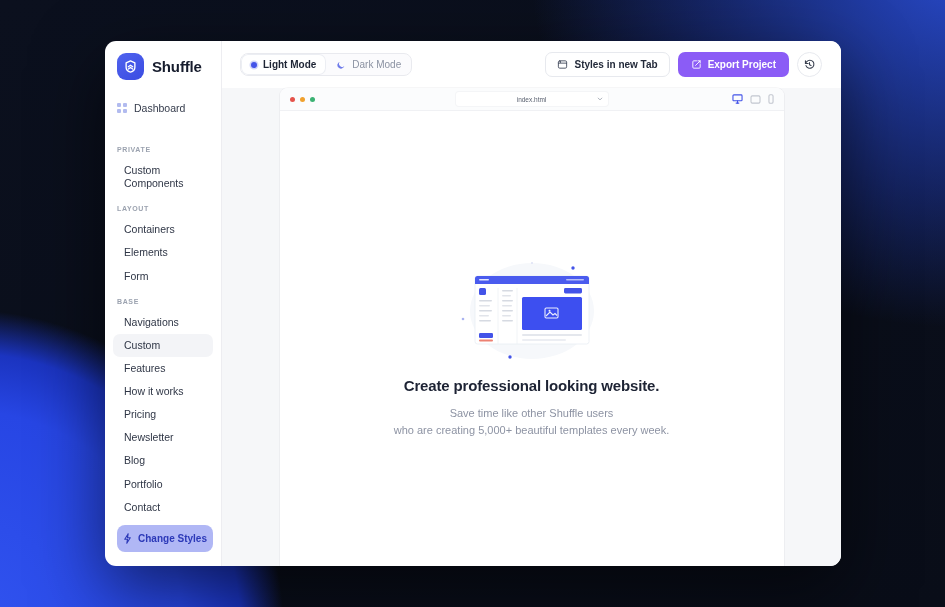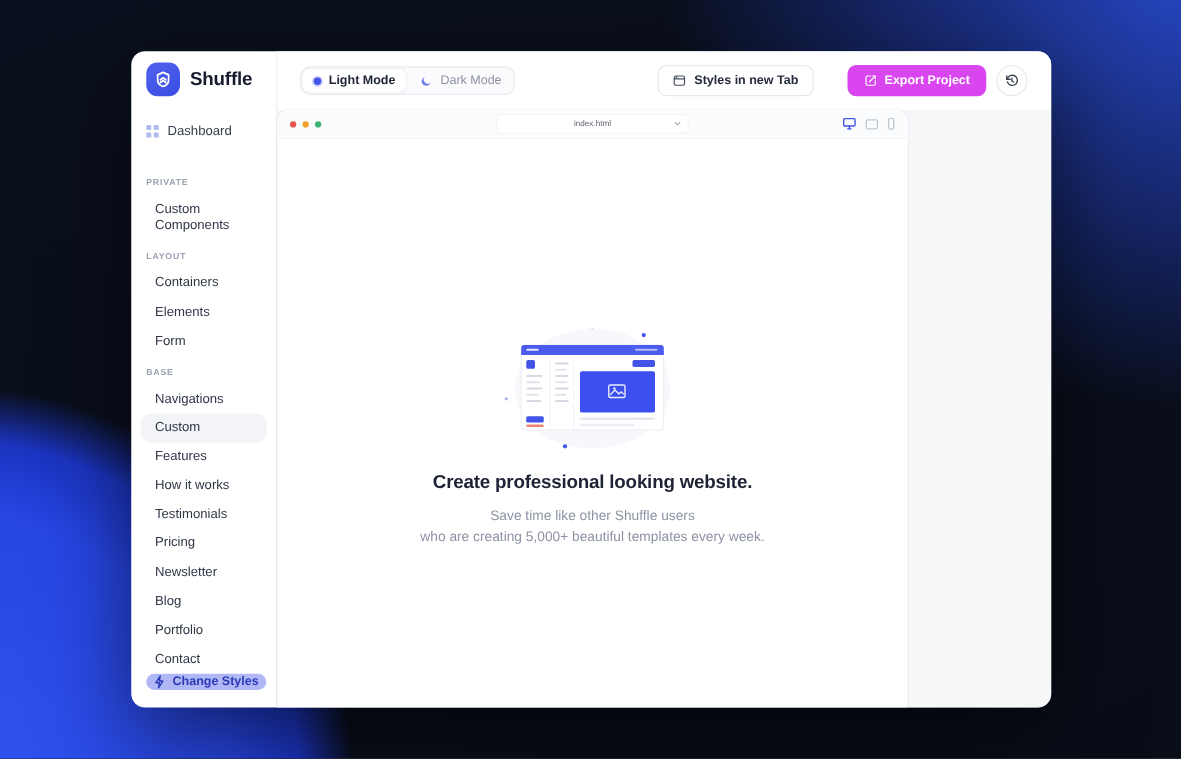--- a/index.html
+++ b/index.html
@@ -76,30 +76,30 @@
   .mode-seg.active{background:#ffffff;border-radius:7px;box-shadow:inset 0 0 0 1px #eceef3;font-weight:700;color:#1d2434;}
   .mode-seg.inactive{color:#8b92a2;}
   .dot-icon{width:6px;height:6px;border-radius:50%;background:#4353e8;box-shadow:0 0 0 1.5px rgba(67,83,232,0.25);}
   .tb-right{display:flex;align-items:center;gap:8px;}
   .btn-preview{
     display:flex;align-items:center;gap:6px;background:#fff;border:1px solid #e7e9ee;
     border-radius:7px;padding:6px 11px;font-size:10px;font-weight:700;color:#232a3a;
     cursor:pointer;font-family:"Liberation Sans", sans-serif;
   }
   .btn-export{
-    display:flex;align-items:center;gap:6px;background:#d946ef;border:none;
+    display:flex;align-items:center;gap:6px;background:#8b5cf6;border:none;
     border-radius:7px;padding:7px 13px;font-size:10px;font-weight:700;color:#fff;
-    cursor:pointer;font-family:"Liberation Sans", sans-serif;margin-left:19px;
+    cursor:pointer;font-family:"Liberation Sans", sans-serif;
   }
   .btn-history{
     width:25px;height:25px;border-radius:50%;background:#fff;border:1px solid #e7e9ee;
     display:flex;align-items:center;justify-content:center;cursor:pointer;padding:0;
   }
   
-  .canvas{flex:1;background:#f6f7f9;display:flex;justify-content:flex-start;min-height:0;}
+  .canvas{flex:1;background:#f6f7f9;display:flex;justify-content:center;min-height:0;}
   .frame{
     width:504px;background:#fff;border-radius:8px 8px 0 0;display:flex;flex-direction:column;
     box-shadow:0 0 0 1px rgba(20,25,50,0.04);min-height:0;
   }
   .chrome{
     height:22px;min-height:22px;background:#fbfcfd;border-bottom:1px solid #f0f1f4;
     border-radius:8px 8px 0 0;display:flex;align-items:center;padding:0 10px;position:relative;
   }
   .dots{display:flex;gap:5px;align-items:center;}
   .dots i{width:5px;height:5px;border-radius:50%;display:block;}
@@ -154,21 +154,20 @@
     <div class="sec-label">LAYOUT</div>
     <div class="nav-item">Containers</div>
     <div class="nav-item">Elements</div>
     <div class="nav-item">Form</div>
 
     <div class="sec-label">BASE</div>
     <div class="nav-item">Navigations</div>
     <div class="nav-item active">Custom</div>
     <div class="nav-item">Features</div>
     <div class="nav-item">How it works</div>
-    <div class="nav-item">Testimonials</div>
     <div class="nav-item">Pricing</div>
     <div class="nav-item">Newsletter</div>
     <div class="nav-item">Blog</div>
     <div class="nav-item">Portfolio</div>
     <div class="nav-item">Contact</div>
 
     <div class="side-spacer"></div>
 
     <button class="change-styles">
       <svg width="9" height="11" viewBox="0 0 12 16" fill="none" stroke="#2c39b8" stroke-width="1.6" stroke-linejoin="round">

